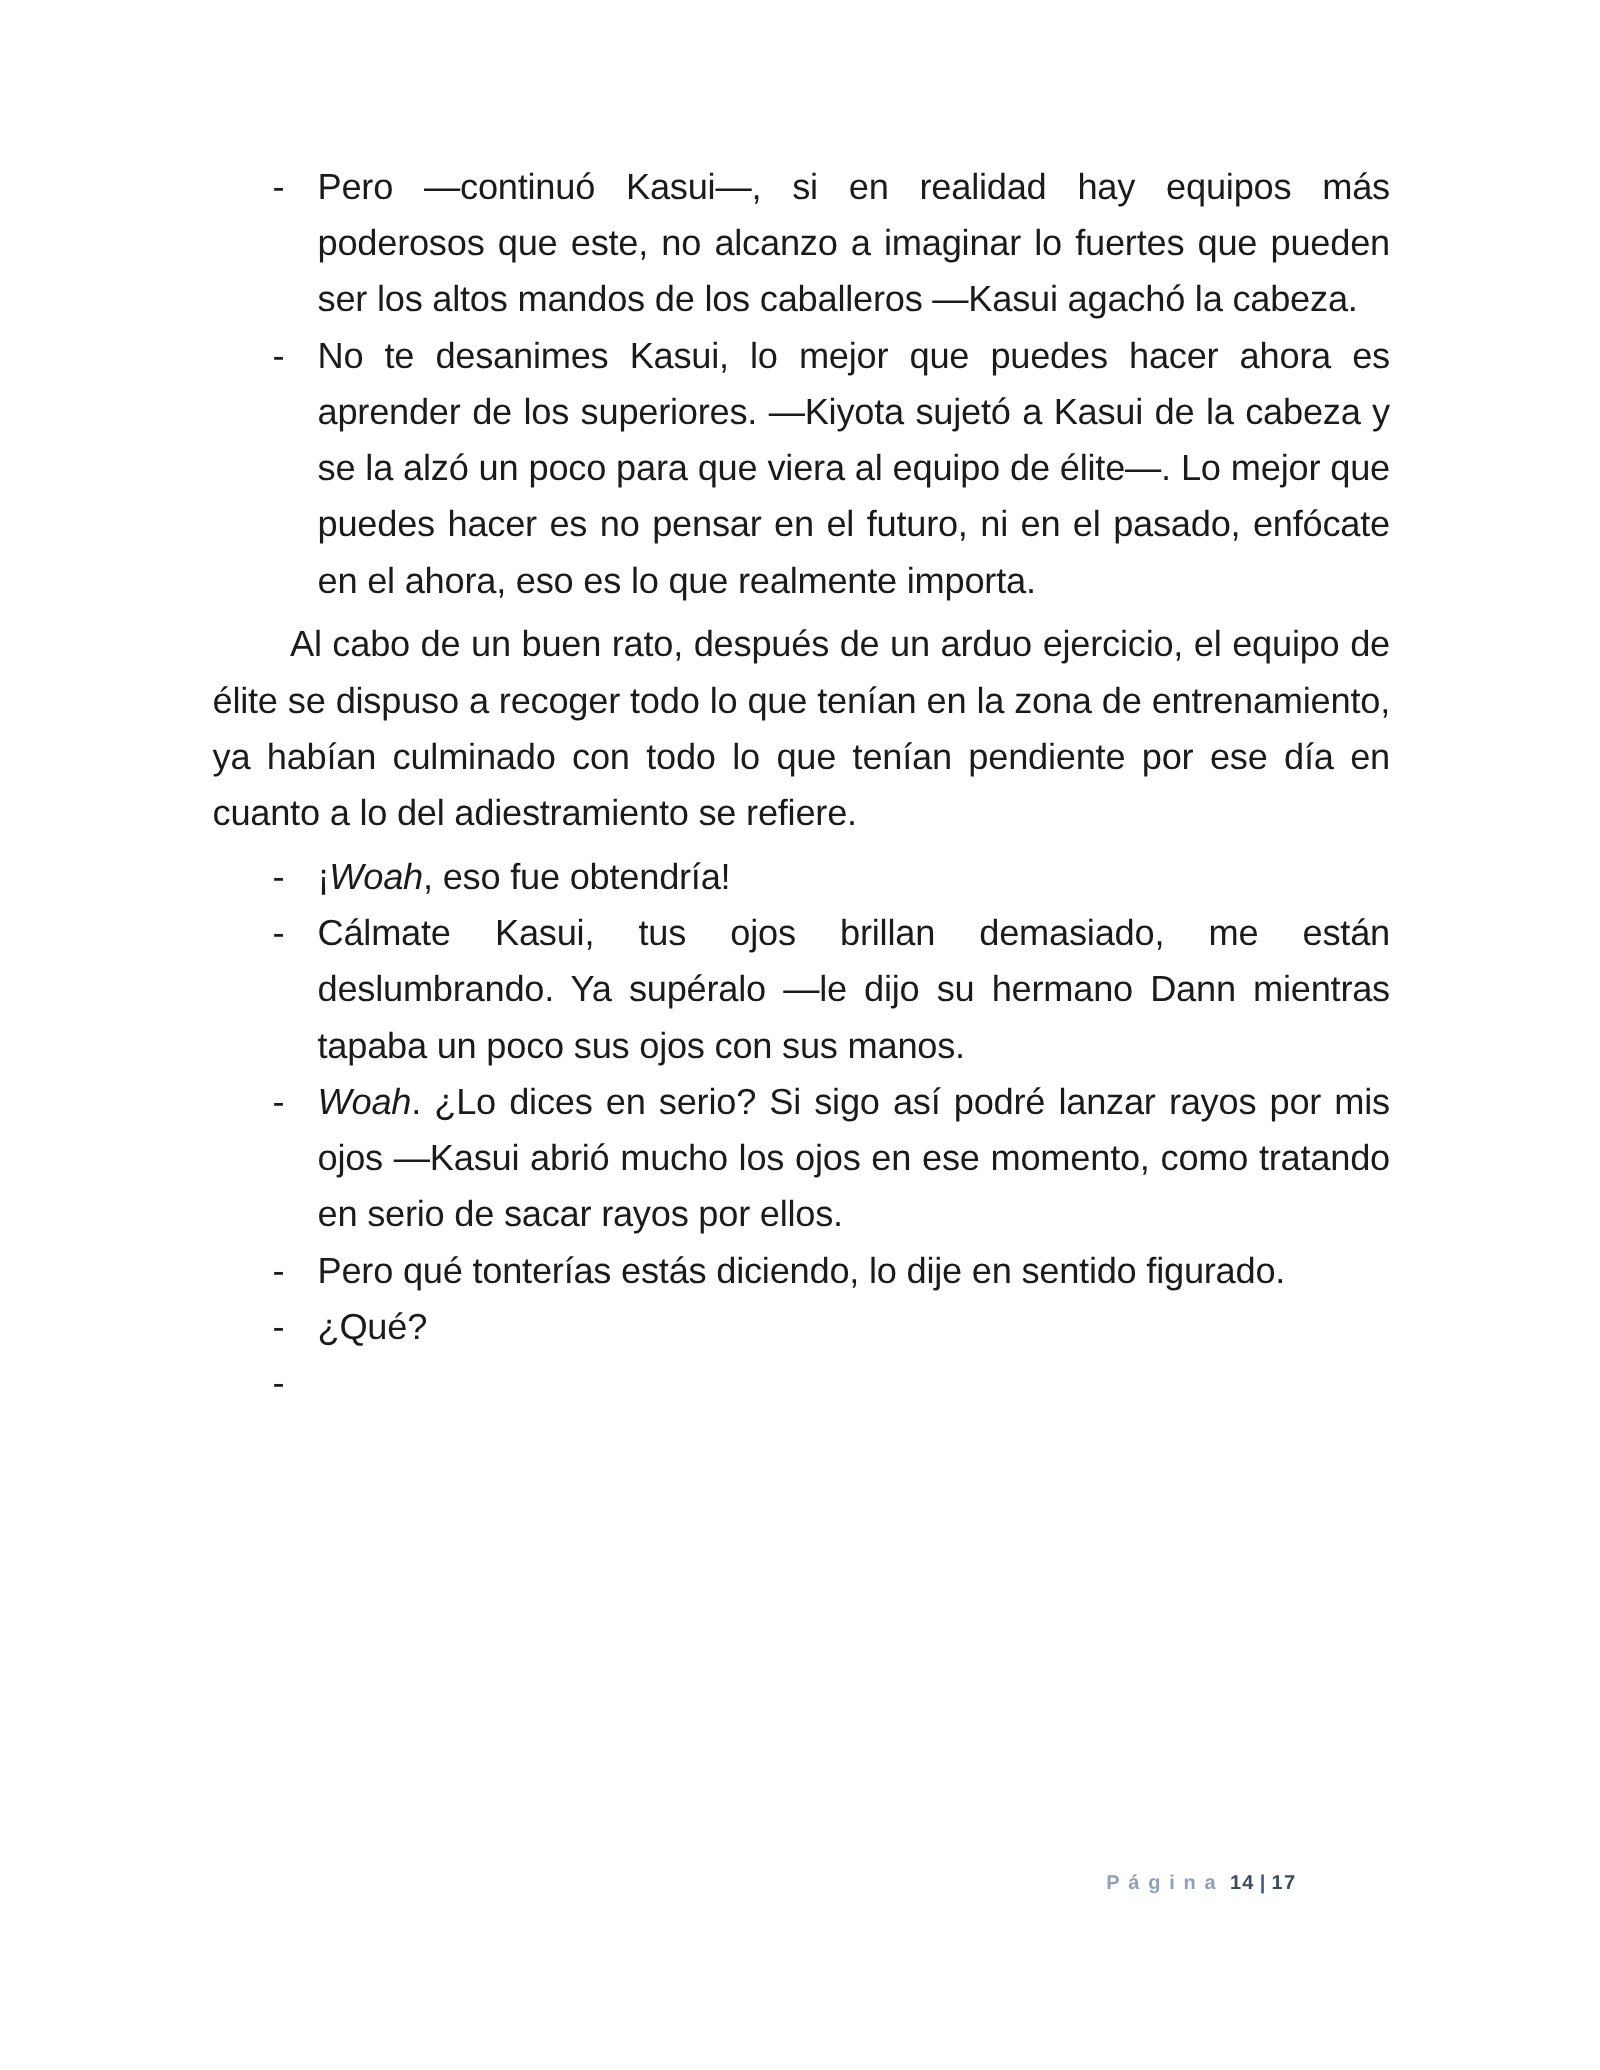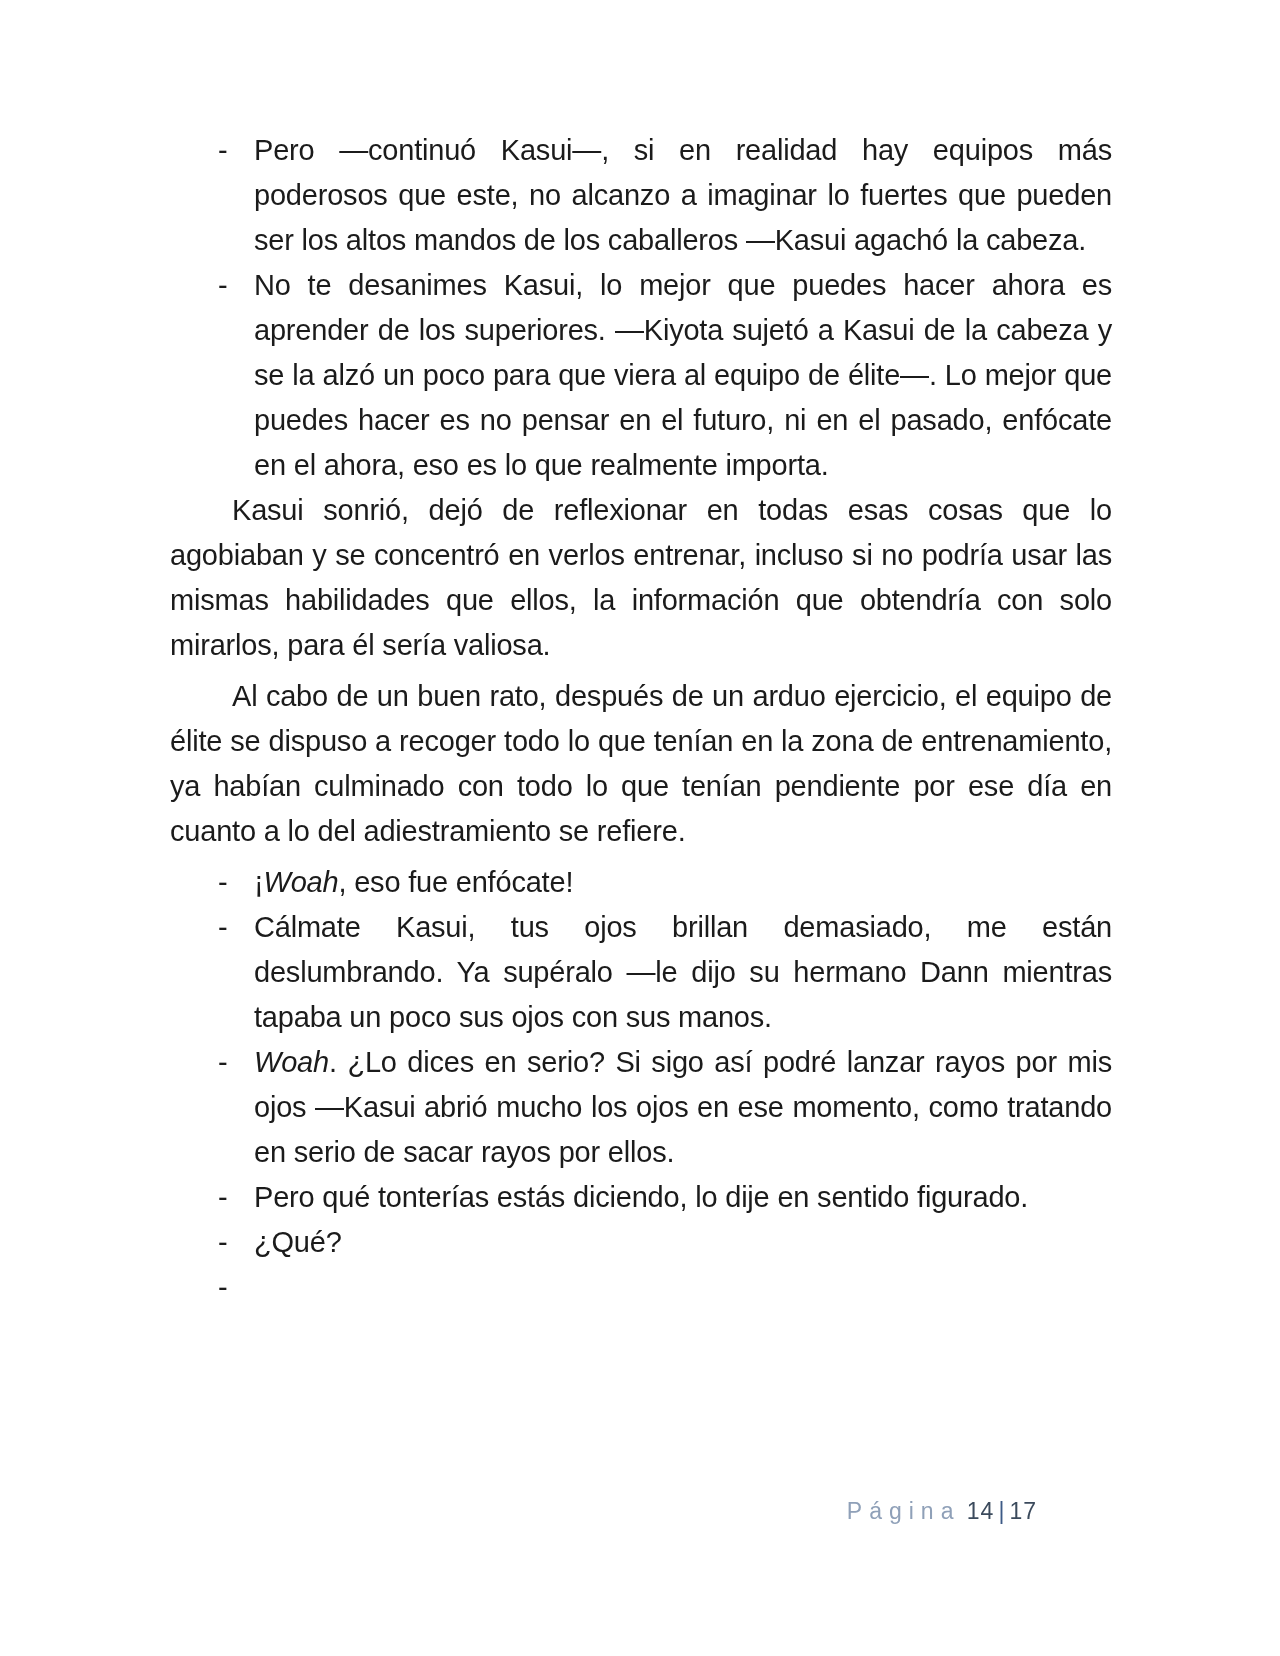--- a/index.html
+++ b/index.html
@@ -36,44 +36,44 @@
     position: absolute;
     left: 48px;
     top: 0;
   }
   .block.spaced { margin-top: 6px; }
   .block em { }
   .footer {
     position: absolute;
     top: 1498px;
     right: 243px;
-    font-size: 23px;
+    font-size: 16px;
     white-space: nowrap;
+    font-weight: bold;
   }
   .footer .label {
     letter-spacing: 7px;
   }
   .footer .nums {
     letter-spacing: 1px;
   }
   .footer .sep {
     padding: 0 4px;
   }
 </style>
 </head>
 <body>
 
 <div class="page">
 
   <div class="content">
       <div class="block list-item"><span class="marker">-</span><span>Pero —continuó Kasui—, si en realidad hay equipos más poderosos que este, no alcanzo a imaginar lo fuertes que pueden ser los altos mandos de los caballeros —Kasui agachó la cabeza.</span></div>
       <div class="block list-item"><span class="marker">-</span><span>No te desanimes Kasui, lo mejor que puedes hacer ahora es aprender de los superiores. —Kiyota sujetó a Kasui de la cabeza y se la alzó un poco para que viera al equipo de élite—. Lo mejor que puedes hacer es no pensar en el futuro, ni en el pasado, enfócate en el ahora, eso es lo que realmente importa.</span></div>
-      <div class="block paragraph"><span>Kasui sonrió, dejó de reflexionar en todas esas cosas que lo agobiaban y se concentró en verlos entrenar, incluso si no podría usar las mismas habilidades que ellos, la información que obtendría con solo mirarlos, para él sería valiosa.</span></div>
       <div class="block paragraph spaced"><span>Al cabo de un buen rato, después de un arduo ejercicio, el equipo de élite se dispuso a recoger todo lo que tenían en la zona de entrenamiento, ya habían culminado con todo lo que tenían pendiente por ese día en cuanto a lo del adiestramiento se refiere.</span></div>
-      <div class="block list-item spaced"><span class="marker">-</span><span>¡</span><em>Woah</em><span>, eso fue enfócate!</span></div>
+      <div class="block list-item spaced"><span class="marker">-</span><span>¡</span><em>Woah</em><span>, eso fue obtendría!</span></div>
       <div class="block list-item"><span class="marker">-</span><span>Cálmate Kasui, tus ojos brillan demasiado, me están deslumbrando. Ya supéralo —le dijo su hermano Dann mientras tapaba un poco sus ojos con sus manos.</span></div>
       <div class="block list-item"><span class="marker">-</span><em>Woah</em><span>. ¿Lo dices en serio? Si sigo así podré lanzar rayos por mis ojos —Kasui abrió mucho los ojos en ese momento, como tratando en serio de sacar rayos por ellos.</span></div>
       <div class="block list-item"><span class="marker">-</span><span>Pero qué tonterías estás diciendo, lo dije en sentido figurado.</span></div>
       <div class="block list-item"><span class="marker">-</span><span>¿Qué?</span></div>
       <div class="block list-item"><span class="marker">-</span></div>
     </div>
 
   <div class="footer">
     <span class="label" style="color: rgb(143, 160, 184);">Página</span>
     <span class="nums" style="color: rgb(59, 74, 92);">

